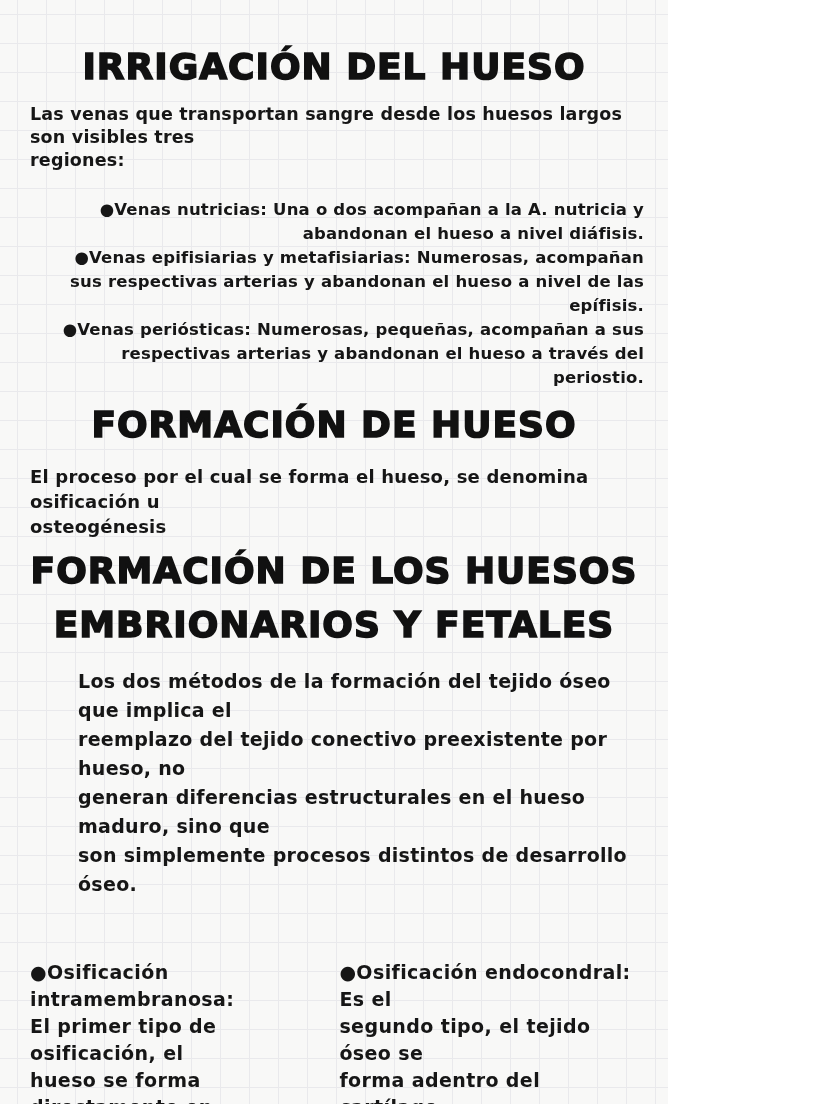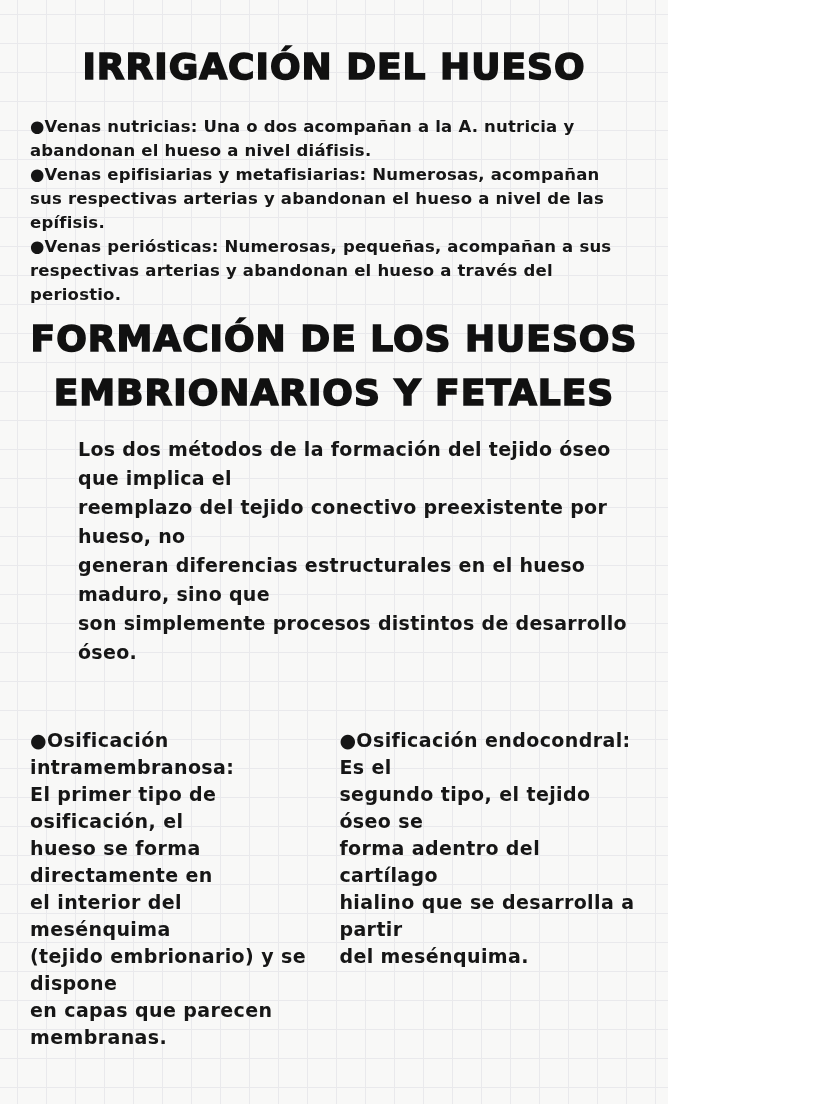--- a/index.html
+++ b/index.html
@@ -43,20 +43,21 @@
     margin-top: 14px;
     font-size: 17.5px;
     line-height: 23px;
     letter-spacing: 0.2px;
   }
   .bullets {
     margin-top: 26px;
     font-size: 16.5px;
     line-height: 24px;
     letter-spacing: 0.2px;
+    text-align: right;
   }
   .para-formacion {
     margin-top: 17px;
     font-size: 18px;
     line-height: 25px;
     letter-spacing: 0.2px;
   }
   .para-metodos {
     margin-top: 15px;
     font-size: 19px;
@@ -81,30 +82,37 @@
   .col-left { width: 380px; }
   .col-right { width: 400px; }
 </style>
 </head>
 <body>
 
 <div class="page">
 
   <section>
     <h1 class="display-heading h1">IRRIGACIÓN DEL HUESO</h1>
+    <p class="body-text intro">Las venas que transportan sangre desde los huesos largos son visibles tres
+regiones:</p>
     <p class="body-text bullets">●Venas nutricias: Una o dos acompañan a la A. nutricia y
 abandonan el hueso a nivel diáfisis.
 ●Venas epifisiarias y metafisiarias: Numerosas, acompañan
 sus respectivas arterias y abandonan el hueso a nivel de las
 epífisis.
 ●Venas periósticas: Numerosas, pequeñas, acompañan a sus
 respectivas arterias y abandonan el hueso a través del
 periostio.</p>
   </section>
 
+  <section>
+    <h2 class="display-heading h2">FORMACIÓN DE HUESO</h2>
+    <p class="body-text para-formacion">El proceso por el cual se forma el hueso, se denomina osificación u
+osteogénesis</p>
+  </section>
 
   <section>
     <h2 class="display-heading h3">FORMACIÓN DE LOS HUESOS
 EMBRIONARIOS Y FETALES</h2>
     <p class="body-text para-metodos">Los dos métodos de la formación del tejido óseo que implica el
 reemplazo del tejido conectivo preexistente por hueso, no
 generan diferencias estructurales en el hueso maduro, sino que
 son simplemente procesos distintos de desarrollo óseo.</p>
     <div class="columns">
       <div class="col col-left">●Osificación intramembranosa:

